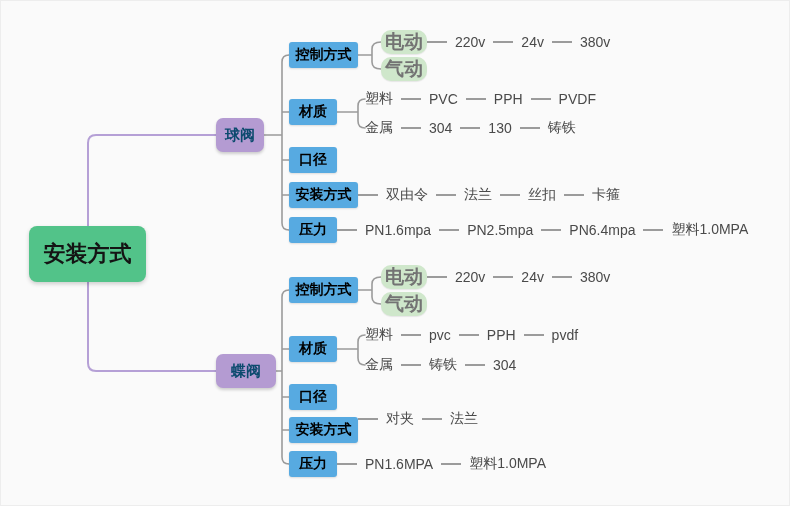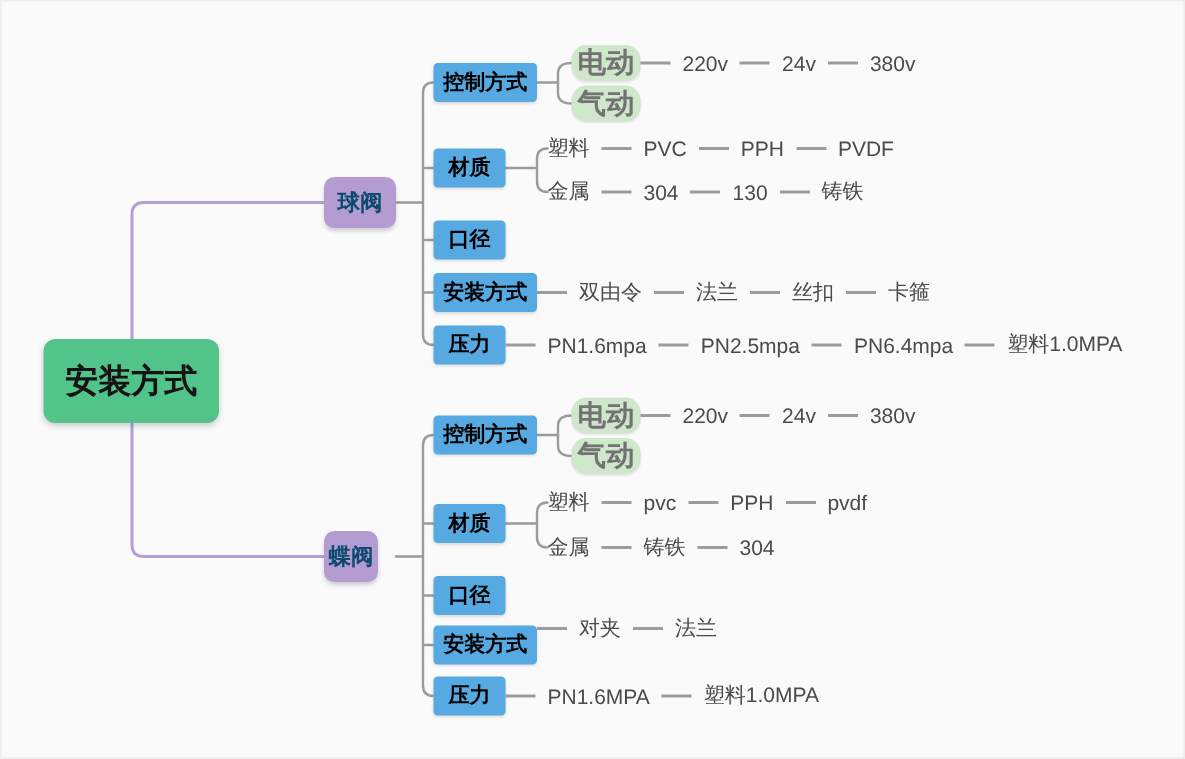--- a/index.html
+++ b/index.html
@@ -115,21 +115,21 @@
     <i class="dash"></i>
     <span>PN1.6mpa</span>
     <i class="dash"></i>
     <span>PN2.5mpa</span>
     <i class="dash"></i>
     <span>PN6.4mpa</span>
     <i class="dash"></i>
     <span>塑料1.0MPA</span>
   </div>
 
-  <div class="node branch" style="left:215px;top:353px;width:36px;height:34px">蝶阀</div>
+  <div class="node branch" style="left:215px;top:353px;width:60px;height:34px">蝶阀</div>
 
   <div class="node cat" style="left:288px;top:276px;width:69px;height:26px">控制方式</div>
   <div class="node leaf" style="left:380px;top:264px;width:46px;height:24px">电动</div>
   <div class="node leaf" style="left:380px;top:291px;width:46px;height:24px">气动</div>
   <div class="chain" style="left:426px;top:263px">
     <i class="dash"></i>
     <span>220v</span>
     <i class="dash"></i>
     <span>24v</span>
     <i class="dash"></i>

